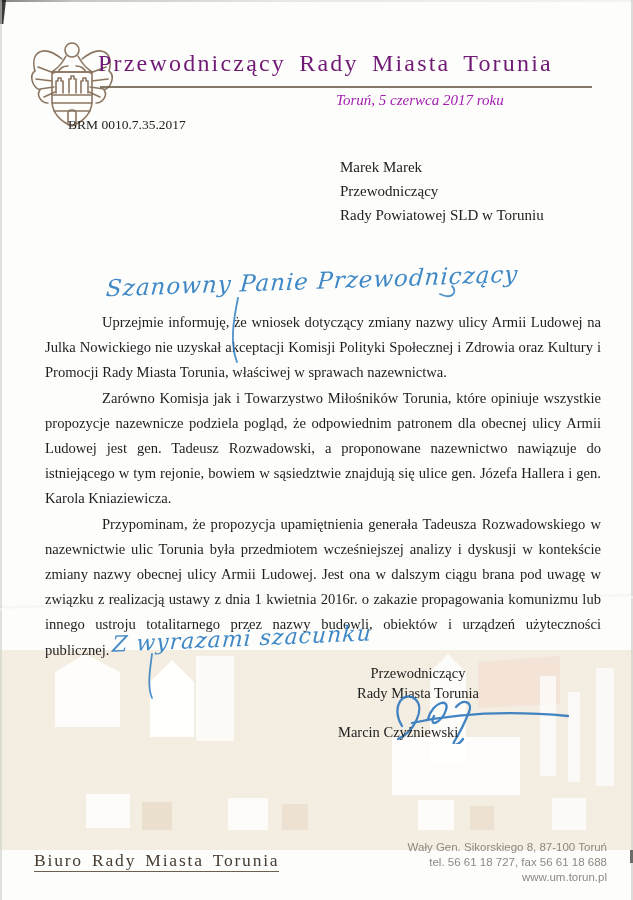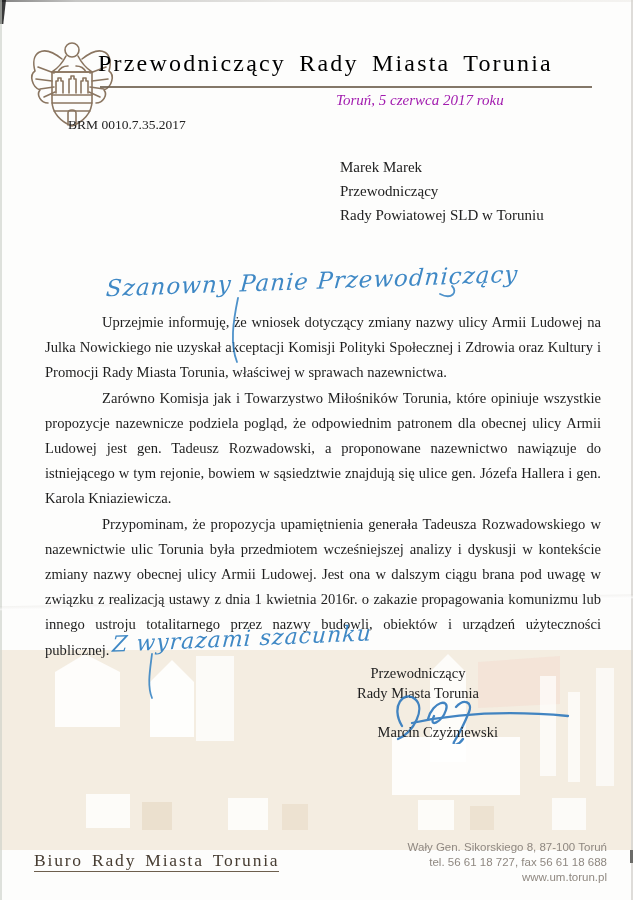--- a/index.html
+++ b/index.html
@@ -18,21 +18,21 @@
   .mark-right{position:absolute;right:0;top:850;width:3px;height:13px;background:#6b6b68;top:850px;}
   .crease{position:absolute;left:-20px;top:600px;width:700px;height:4px;
     background:linear-gradient(to bottom,rgba(120,110,95,.07),rgba(255,255,255,.75));
     transform:rotate(-1.1deg);}
   
   .watermark{position:absolute;left:0;top:642px;width:633px;height:215px;pointer-events:none;}
   
   .crest{position:absolute;left:28px;top:36px;width:88px;height:94px;}
   .letter-title{
     position:absolute;left:98px;top:50px;width:520px;
-    font-size:24px;letter-spacing:2.2px;word-spacing:5px;color:#000000;white-space:nowrap;
+    font-size:24px;letter-spacing:2.2px;word-spacing:5px;color:#701a75;white-space:nowrap;
   }
   .title-rule{position:absolute;left:100px;top:86px;width:492px;border-top:2px solid #6d5f4e;opacity:.85;}
   .date-line{position:absolute;left:336px;top:92px;font-size:15px;color:#a21caf;font-style:italic;}
   .ref-number{position:absolute;left:68px;top:117px;font-size:13.5px;color:#222;}
   
   .recipient{position:absolute;left:340px;top:155px;font-size:15px;line-height:24px;color:#222;}
   .recipient .salutation{margin-bottom:22px;}
   
   .hand{font-family:"DejaVu Serif",serif;font-style:italic;color:#2f7fc1;opacity:.92;}
   .greeting{position:absolute;left:106px;top:268px;font-size:23px;letter-spacing:1px;
@@ -41,21 +41,21 @@
     transform:rotate(-2.5deg) skewX(-6deg);white-space:nowrap;}
   .ink-overlay{position:absolute;left:0;top:0;width:633px;height:900px;pointer-events:none;}
   
   .body-text{position:absolute;left:45px;top:310px;width:556px;
     font-size:14.6px;line-height:25.2px;text-align:justify;color:#1e1e1e;font-family:Liberation Serif, serif;}
   .body-text p{margin:0;text-indent:57px;}
   
   .sig-block{position:absolute;left:338px;top:663px;width:160px;text-align:center;
     font-size:14.5px;line-height:20px;color:#1e1e1e;}
   .sig-scribble{position:absolute;left:382px;top:686px;width:190px;height:58px;}
-  .sig-name{position:absolute;left:338px;top:724px;width:160px;text-align:right;
+  .sig-name{position:absolute;left:338px;top:724px;width:160px;text-align:left;
     font-size:14.5px;color:#1e1e1e;}
   
   .footer-office{position:absolute;left:34px;top:850px;font-size:17.5px;letter-spacing:1.8px;
     word-spacing:3px;color:#473d32;border-bottom:1.5px solid #6d5f4e;}
   .footer-address{position:absolute;right:26px;top:840px;text-align:right;
     font-family:Liberation Sans, sans-serif;font-size:11.5px;line-height:15px;color:#8f8881;}
 </style>
 </head>
 <body>
 

